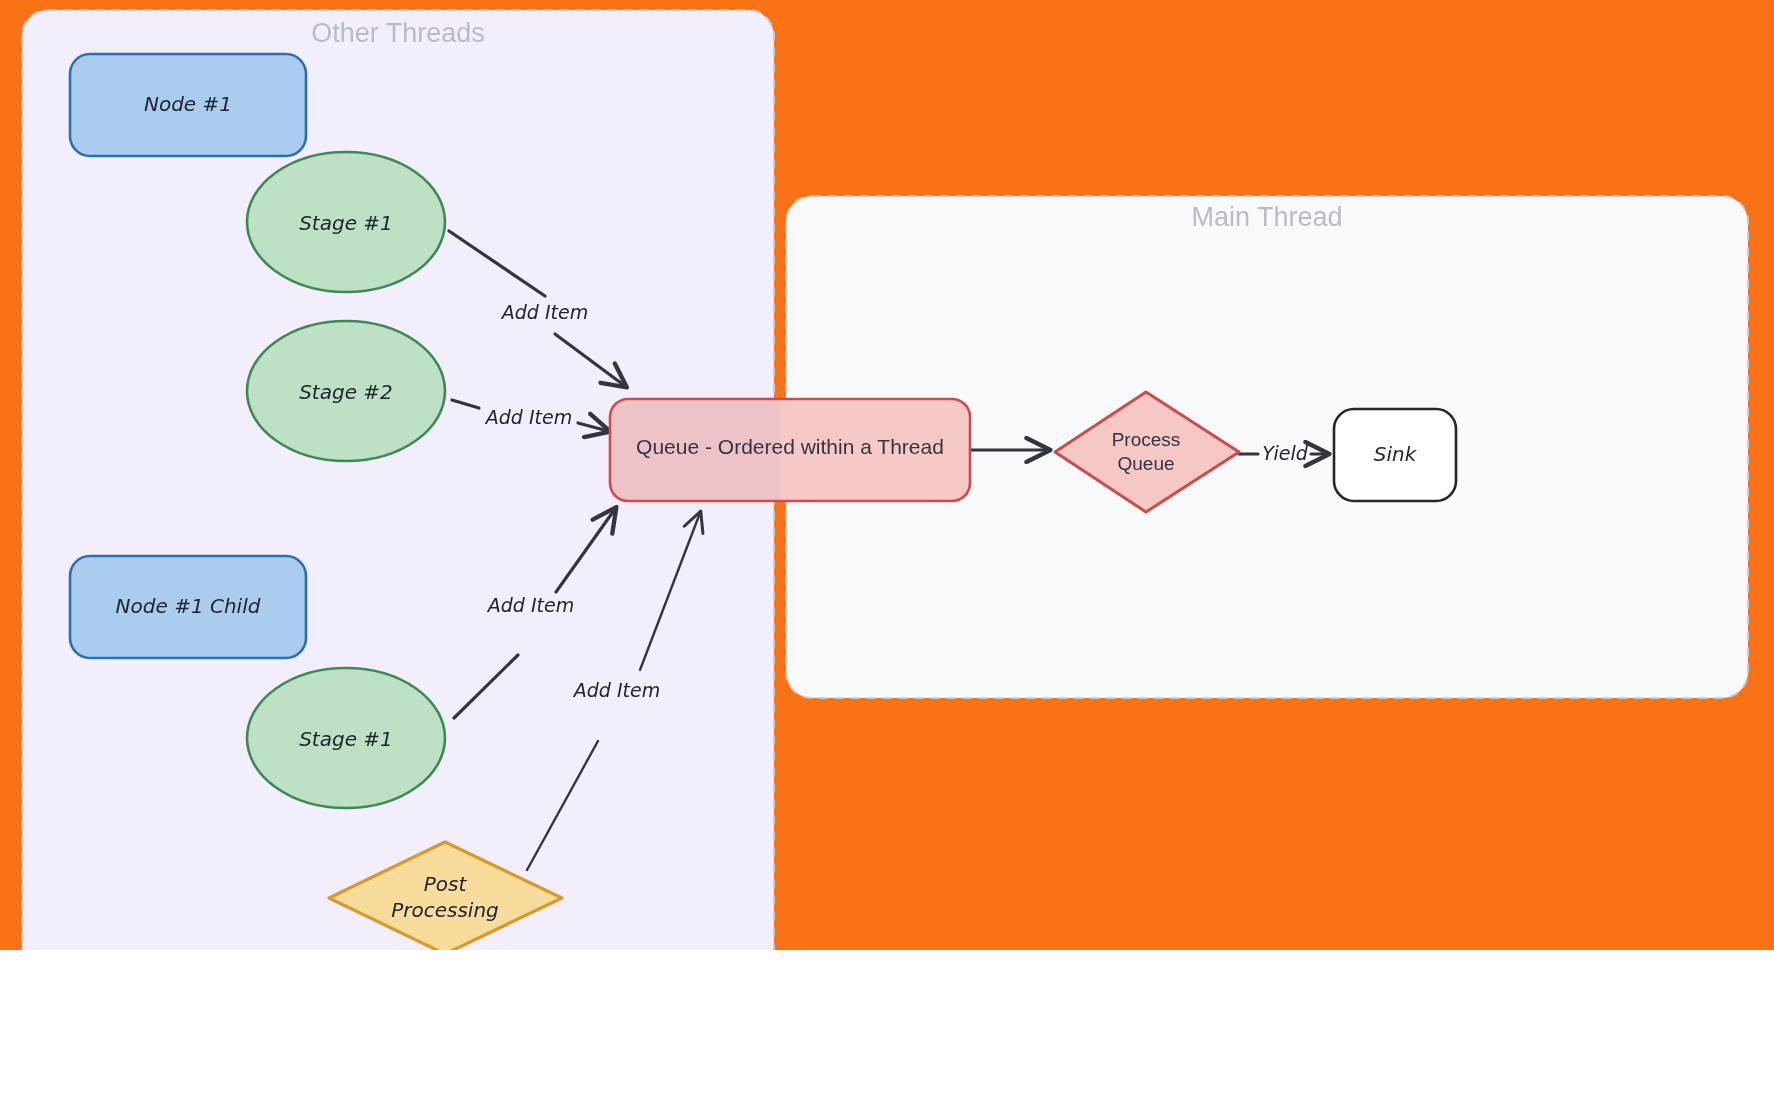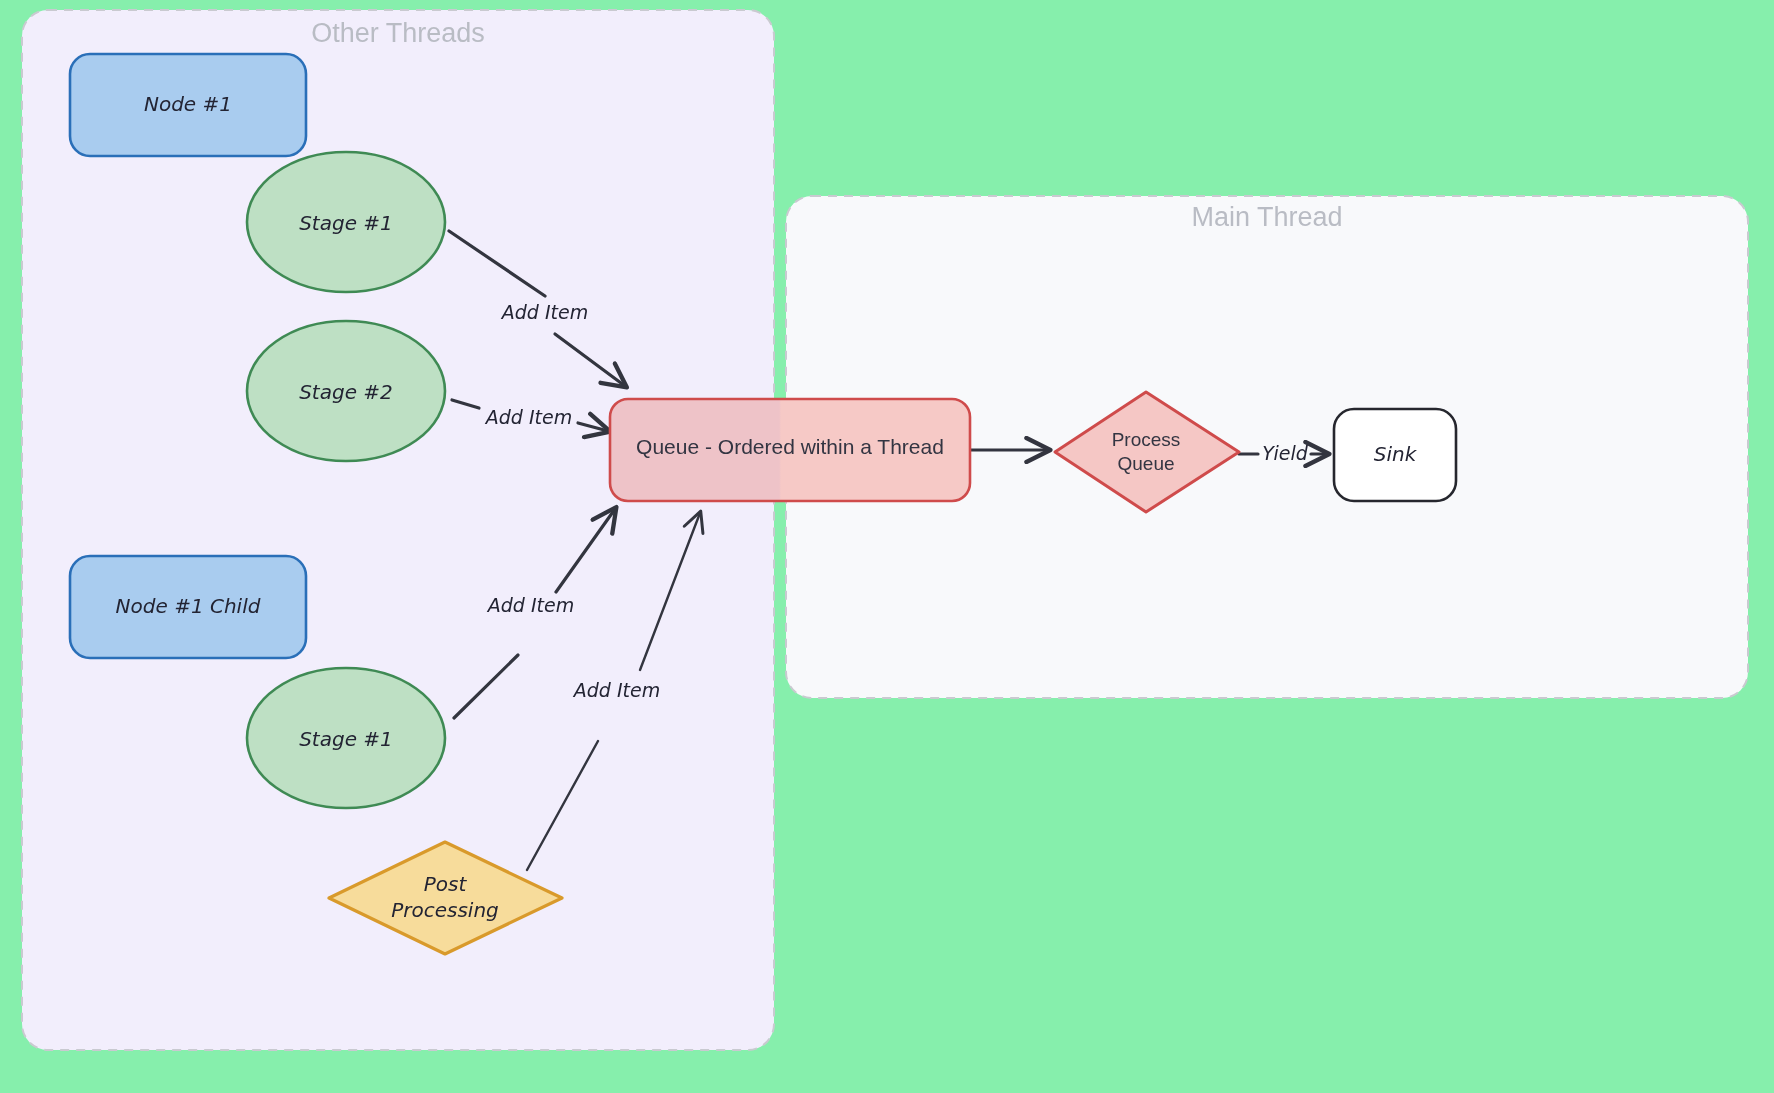--- a/index.html
+++ b/index.html
@@ -6,22 +6,22 @@
     margin: 0;
     padding: 0;
     background: #ffffff;
   }
   body {
     font-family: "DejaVu Sans", sans-serif;
   }
   #canvas {
     position: relative;
     width: 1774px;
-    height: 1093px;
-    background: #86efac;
+    height: 950px;
+    background: #f97316;
     overflow: hidden;
   }
   #diagram-svg {
     position: absolute;
     left: 0;
     top: 0;
     width: 1774px;
     height: 1093px;
   }
   .grp-title {

